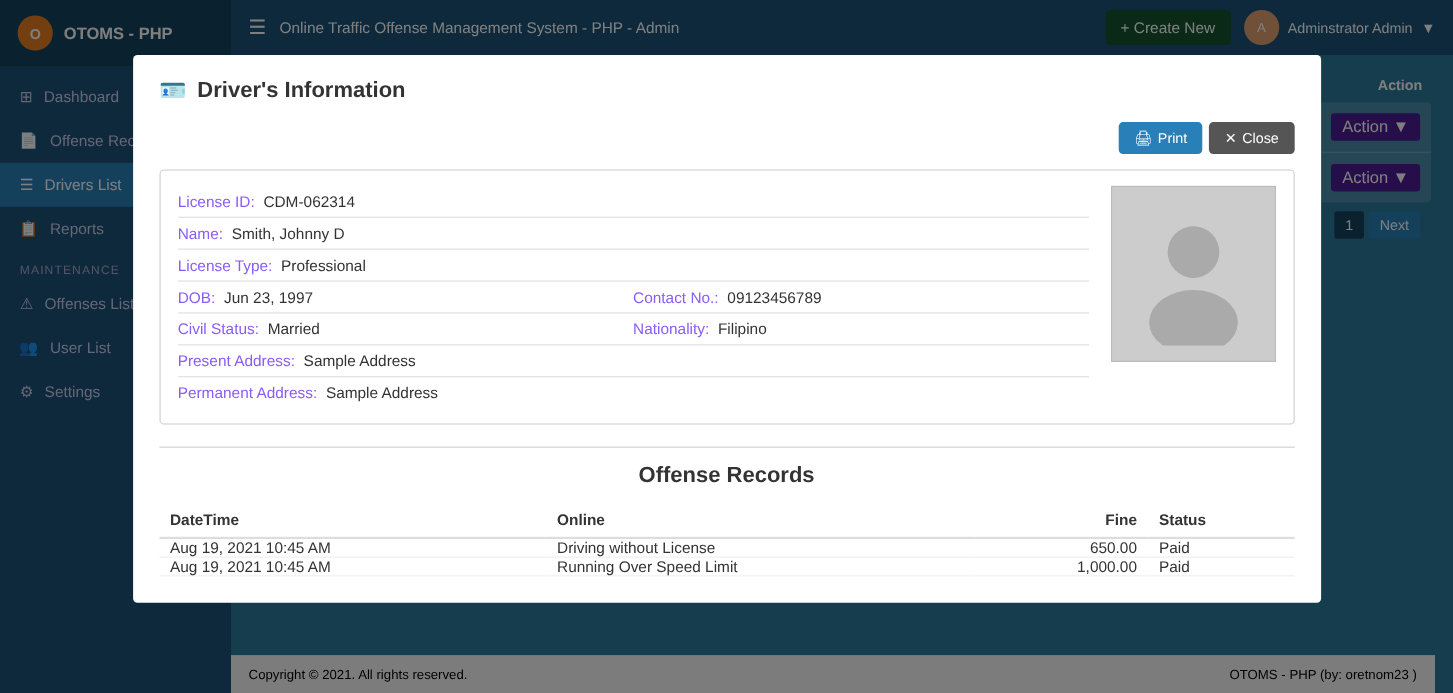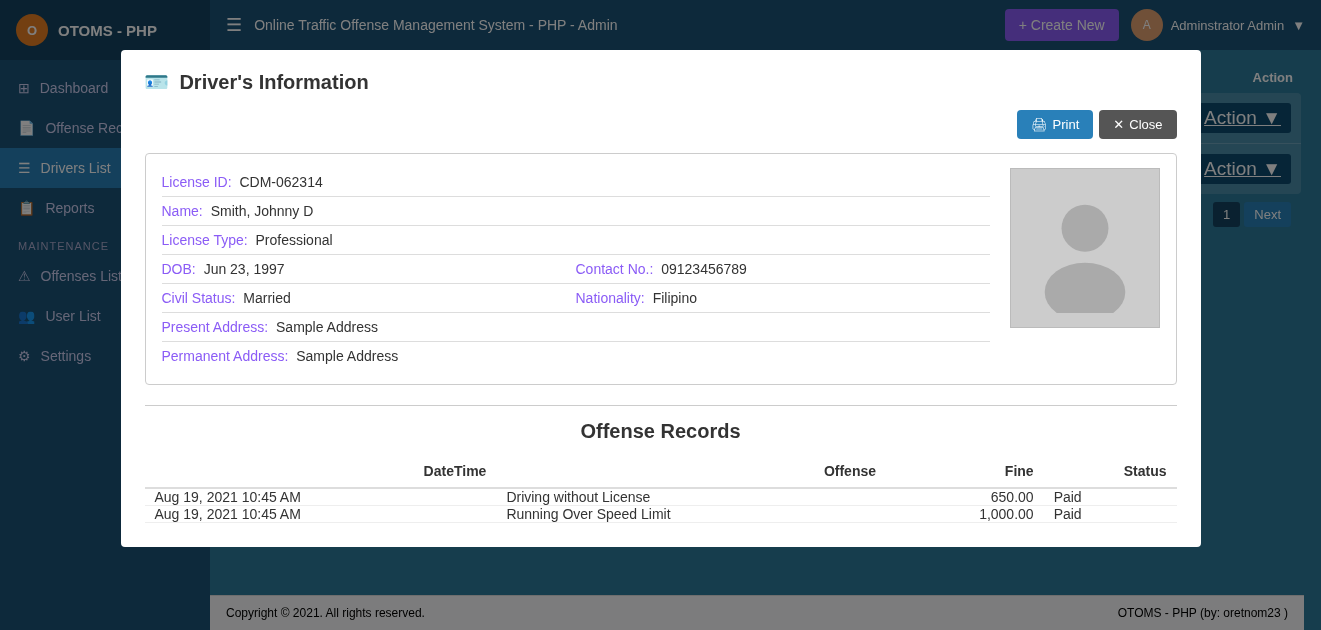--- a/index.html
+++ b/index.html
@@ -30,35 +30,35 @@
 
     
     .topbar {
       position: fixed; left: 210px; top: 0; right: 0; height: 50px;
       background: #1a5276; display: flex; align-items: center; justify-content: space-between;
       padding: 0 16px; color: #fff; z-index: 9;
     }
     .topbar-left { display: flex; align-items: center; gap: 12px; font-size: 14px; }
     .topbar-right { display: flex; align-items: center; gap: 12px; }
     .btn-create {
-      background: #8b5cf6; color: #fff; border: none; padding: 8px 14px;
+      background: #14532d; color: #fff; border: none; padding: 8px 14px;
       border-radius: 4px; cursor: pointer; font-size: 14px; display: flex; align-items: center; gap: 5px;
     }
     .admin-badge { display: flex; align-items: center; gap: 8px; font-size: 13px; }
     .admin-avatar {
       width: 32px; height: 32px; border-radius: 50%; background: #e0a070;
       display: flex; align-items: center; justify-content: center; font-size: 12px;
     }
 
     
     .main { margin-left: 210px; padding-top: 50px; min-height: 100vh; background: #2c7a9a; position: relative; }
     .main-inner { padding: 20px; }
     .action-btn {
-      background: #0c4a6e; color: #fff; border: none; padding: 4px 10px;
-      border-radius: 3px; cursor: pointer; font-size: 19px; text-decoration: underline;
+      background: #4c1d95; color: #fff; border: none; padding: 4px 10px;
+      border-radius: 3px; cursor: pointer; font-size: 15px;
     }
 
     
     .pagination { display: flex; justify-content: flex-end; align-items: center; gap: 4px; margin-top: 8px; padding-right: 10px; }
     .page-btn {
       padding: 5px 10px; background: #2980b9; color: #fff; border: none;
       border-radius: 3px; cursor: pointer; font-size: 13px;
     }
     .page-btn.active { background: #154360; }
 
@@ -117,21 +117,21 @@
     }
 
     
     .offense-section { margin-top: 10px; }
     .offense-title {
       text-align: center; font-size: 20px; font-weight: 600;
       color: #333; margin-bottom: 12px;
     }
     .offense-table { width: 100%; border-collapse: collapse; }
     .offense-table th {
-      text-align: right; padding: 8px 10px; border-bottom: 2px solid #ddd;
+      text-align: left; padding: 8px 10px; border-bottom: 2px solid #ddd;
       color: #333; font-weight: 600; font-size: 14px;
     }
     .offense-table td {
       padding: 0 10px; border-bottom: 1px solid #eee; font-size: 14px; color: #333;
     }
     .offense-table .col-fine { text-align: right; }
 
     
     .avatar-svg { width: 110px; height: 130px; }
   </style>
@@ -309,21 +309,21 @@
   </div>
 
   <hr style="border:none;border-top:1px solid #ccc;margin:4px 0 14px;">
 
   <div class="offense-section">
     <div class="offense-title">Offense Records</div>
     <table class="offense-table">
       <thead>
         <tr>
           <th>DateTime</th>
-          <th>Offense</th>
+          <th>Online</th>
           <th class="col-fine">Fine</th>
           <th>Status</th>
         </tr>
       </thead>
       <tbody id="offense-tbody">
       <tr>
       <td>Aug 19, 2021 10:45 AM</td>
       <td>Driving without License</td>
       <td class="col-fine">650.00</td>
       <td>Paid</td>

